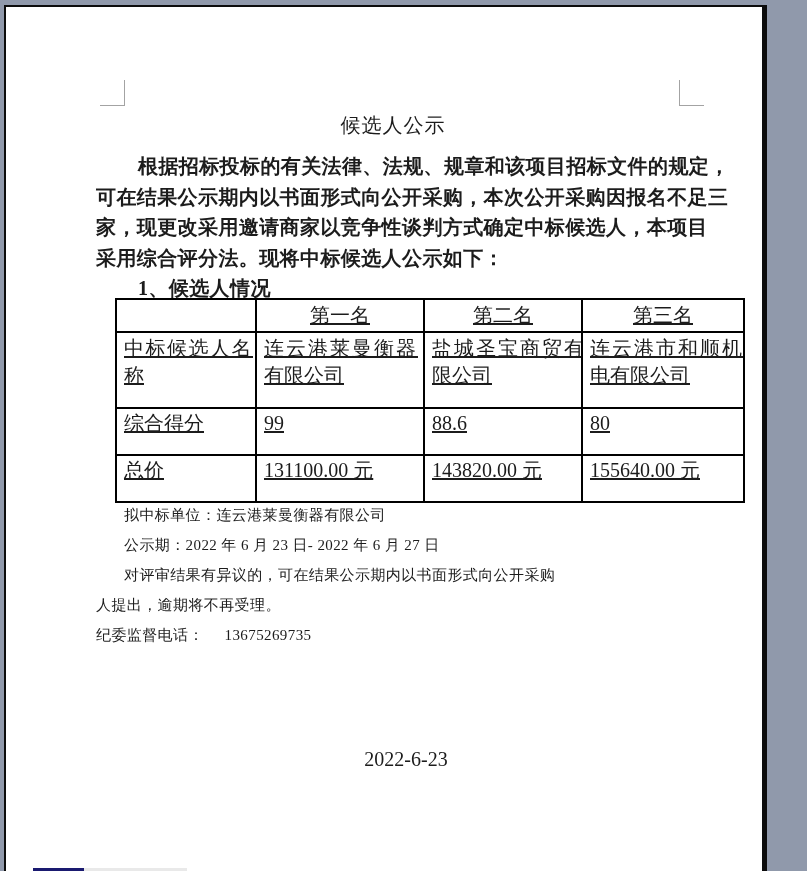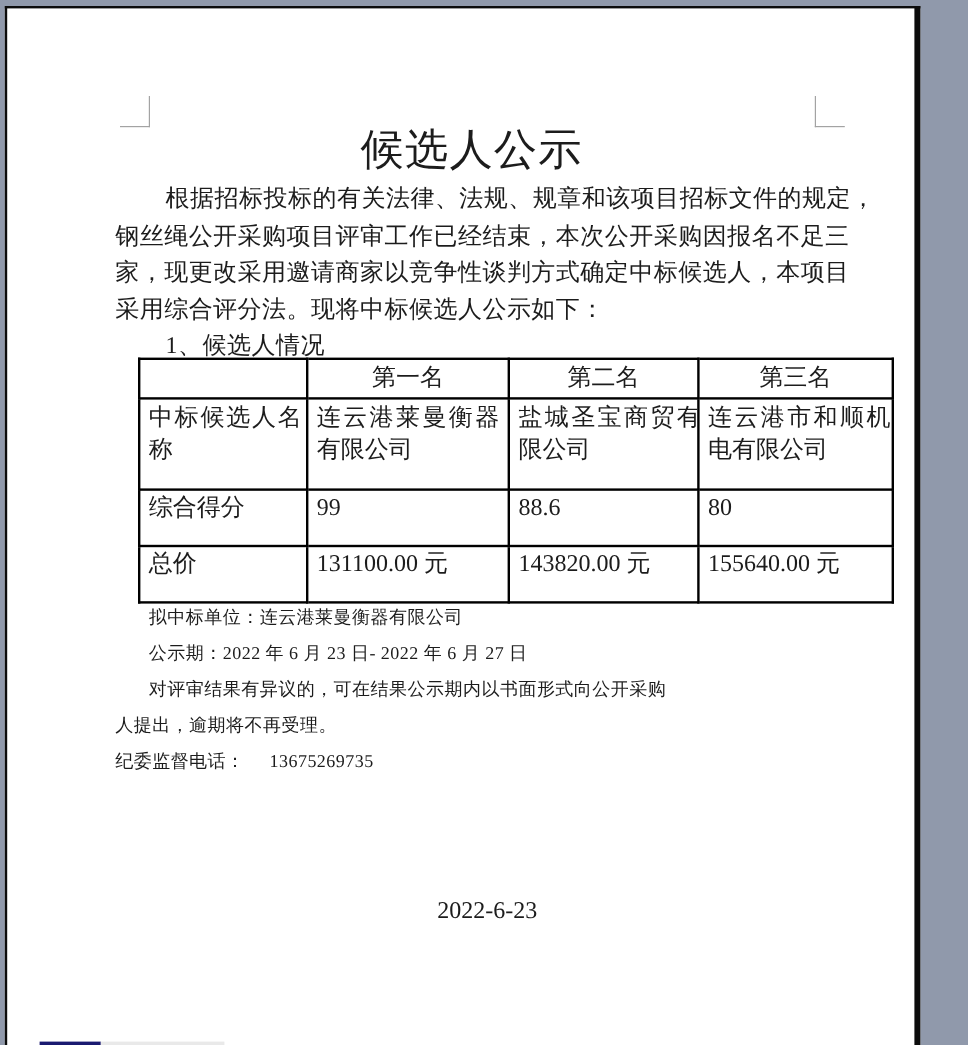--- a/index.html
+++ b/index.html
@@ -24,28 +24,28 @@
     position:absolute;left:94px;top:73px;width:24px;height:25px;
     border-right:1.5px solid #a3a3a3;border-bottom:1.5px solid #a3a3a3;
   }
   .crop-right{
     position:absolute;left:673px;top:73px;width:24px;height:25px;
     border-left:1.5px solid #a3a3a3;border-bottom:1.5px solid #a3a3a3;
   }
   .content{position:absolute;left:90px;top:0;width:594px;}
   .doc-title{
     position:absolute;top:101px;left:0;width:100%;
-    text-align:center;font-size:36px;line-height:34px;letter-spacing:1px;
+    text-align:center;font-size:20px;line-height:34px;letter-spacing:1px;
   }
-  .intro{position:absolute;top:144px;left:0;width:100%;}
+  .intro{position:absolute;top:144px;left:0;width:100%;font-weight:bold;}
   .tline{height:30.5px;line-height:30.5px;font-size:20px;letter-spacing:0.4px;white-space:pre;}
   .indent{padding-left:42px;}
   table.cand{
     position:absolute;top:291px;left:19px;width:628px;
-    border-collapse:collapse;table-layout:fixed;
+    border-collapse:collapse;table-layout:fixed;text-decoration:underline;
   }
   table.cand td{
     border:2px solid #000;
     font-size:20px;line-height:27px;
     padding:0 4px 16px 7px;
     vertical-align:middle;
     overflow:hidden;
   }
   tr.hdr td{height:31px;text-align:center;padding:0;}
   tr.name td{height:56px;vertical-align:top;padding-top:2px;}
@@ -70,21 +70,21 @@
 
   <div class="crop-left"></div>
   <div class="crop-right"></div>
 
   <div class="content">
 
     <div class="doc-title">候选人公示</div>
 
     <div class="intro">
       <div class="tline indent">根据招标投标的有关法律、法规、规章和该项目招标文件的规定，</div>
-      <div class="tline">钢丝绳公开采购项目评审工作已经结束，本次公开采购因报名不足三</div>
+      <div class="tline">可在结果公示期内以书面形式向公开采购，本次公开采购因报名不足三</div>
       <div class="tline">家，现更改采用邀请商家以竞争性谈判方式确定中标候选人，本项目</div>
       <div class="tline">采用综合评分法。现将中标候选人公示如下：</div>
       <div class="tline indent">1、候选人情况</div>
     </div>
 
     <table class="cand">
       <colgroup>
         <col style="width:140px">
           <col style="width:168px">
           <col style="width:158px">

